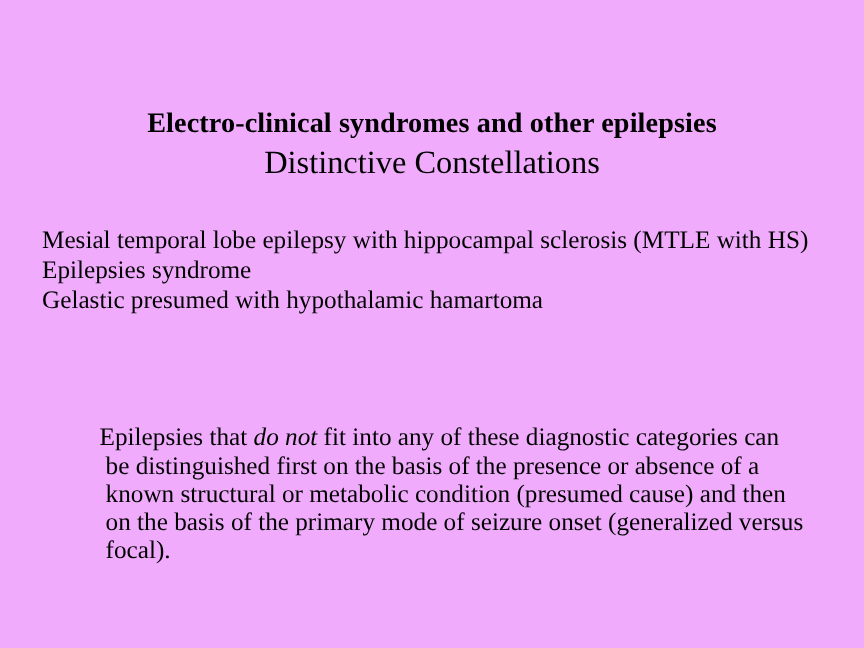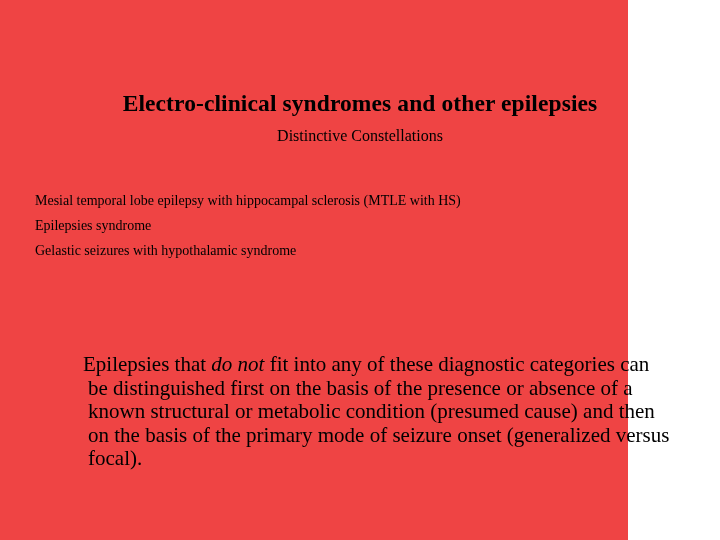--- a/index.html
+++ b/index.html
@@ -13,63 +13,63 @@
     background: #ffffff;
     color: #000000;
     font-family: "Liberation Serif", "DejaVu Serif", serif;
     overflow: hidden;
     position: relative;
   }
 
   .slide {
     position: absolute;
     inset: 0;
-    width: 628px;
+    width: 720px;
     height: 540px;
-    background: #ef4444;
+    background: #f0abfc;
   }
 
   
   .title-block {
     position: absolute;
     left: 0;
     top: 88px;
     width: 720px;
     text-align: center;
   }
 
   .slide-title {
     font-size: 23.5px;
     font-weight: bold;
     line-height: 30px;
     letter-spacing: 0.1px;
     white-space: nowrap;
   }
 
   .slide-subtitle {
-    font-size: 16px;
+    font-size: 27px;
     font-weight: normal;
     line-height: 27px;
     margin-top: 4px;
     white-space: nowrap;
   }
 
   
   .constellation-list {
     position: absolute;
     left: 35px;
     top: 188px;
     width: 640px;
     list-style: none;
     margin: 0;
     padding: 0;
   }
 
   .constellation-list li {
-    font-size: 14px;
+    font-size: 21px;
     line-height: 25px;
     white-space: nowrap;
   }
 
   
   .note-paragraph {
     position: absolute;
     left: 88px;
     top: 332px;
     width: 582px;
@@ -88,18 +88,18 @@
 <div class="slide">
 
   <div class="title-block">
     <div class="slide-title">Electro-clinical syndromes and other epilepsies</div>
     <div class="slide-subtitle">Distinctive Constellations</div>
   </div>
 
   <ul class="constellation-list">
     <li>Mesial temporal lobe epilepsy with hippocampal sclerosis (MTLE with HS)</li>
     <li>Epilepsies syndrome</li>
-    <li>Gelastic seizures with hypothalamic syndrome</li>
+    <li>Gelastic presumed with hypothalamic hamartoma</li>
   </ul>
 
   <p class="note-paragraph"><span>Epilepsies that </span><span class="em">do not</span><span> fit into any of these diagnostic categories can be distinguished first on the basis of the presence or absence of a known structural or metabolic condition (presumed cause) and then on the basis of the primary mode of seizure onset (generalized versus focal).</span></p>
 
 </div>
 
 </body></html>

